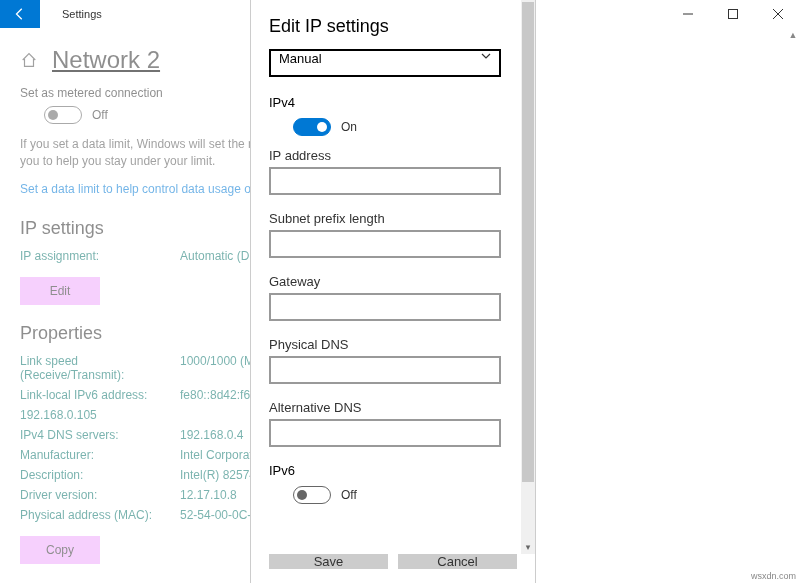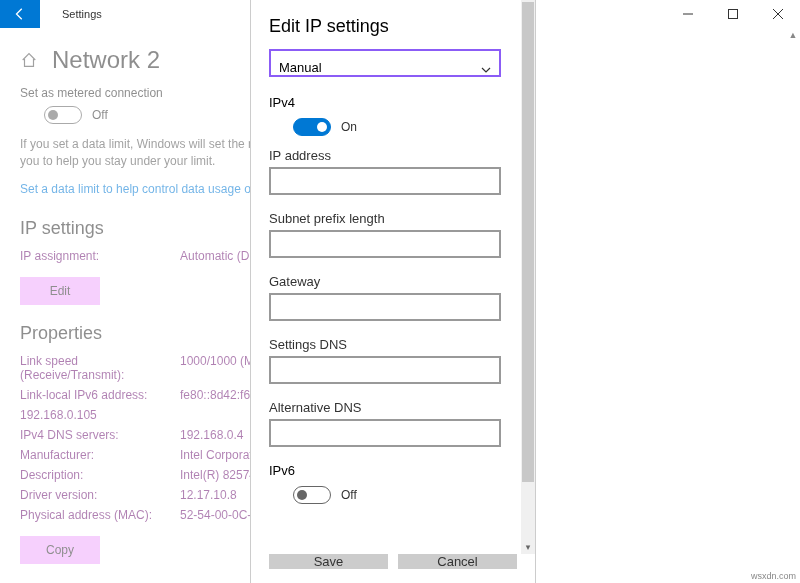--- a/index.html
+++ b/index.html
@@ -9,42 +9,42 @@
 .titlebar { height: 28px; display: flex; align-items: stretch; }
 .back-btn { width: 40px; background: #0078d4; display: flex; align-items: center; justify-content: center; color: #fff; }
 .back-btn svg { width: 14px; height: 14px; }
 .title-text { flex: 1; display: flex; align-items: center; padding-left: 22px; font-size: 11px; color: #333; }
 .win-controls { display: flex; }
 .win-btn { width: 45px; display: flex; align-items: center; justify-content: center; font-size: 12px; color: #333; }
 .win-btn svg { width: 10px; height: 10px; }
 
 
 .main { padding: 18px 20px; opacity: 0.55; position: relative; }
-.header-row { display: flex; align-items: center; margin-bottom: 12px; }
+.header-row { display: flex; align-items: center; margin-bottom: 12px; text-decoration: underline; }
 .home-icon { width: 18px; height: 18px; margin-right: 14px; color: #333; }
 .page-header { font-size: 24px; font-weight: 300; color: #333; }
 .sub-label { font-size: 12px; color: #333; margin-bottom: 6px; display: block; }
 .toggle-row { display: flex; align-items: center; margin-bottom: 12px; padding-left: 24px; }
 .toggle { width: 38px; height: 18px; border: 1px solid #666; border-radius: 10px; position: relative; margin-right: 10px; }
 .toggle-knob { width: 10px; height: 10px; background: #666; border-radius: 50%; position: absolute; top: 3px; left: 3px; }
 .toggle.on { background: #0078d4; border-color: #0078d4; }
 .toggle.on .toggle-knob { background: #fff; left: auto; right: 3px; }
 .toggle-label { font-size: 12px; color: #333; }
 .desc { font-size: 12px; color: #555; margin-bottom: 12px; max-width: 400px; line-height: 1.4; }
 .link { font-size: 12px; color: #0078d4; display: block; margin-bottom: 22px; cursor: pointer; }
 .section-title { font-size: 18px; font-weight: 400; color: #333; margin-bottom: 10px; }
-.kv { display: flex; font-size: 12px; color: #701a75; margin-bottom: 6px; }
+.kv { display: flex; font-size: 12px; color: #0f766e; margin-bottom: 6px; }
 .kv-k { width: 160px; }
 .btn { width: 80px; height: 28px; background: #f0abfc; border: none; font-size: 12px; color: #333; margin-top: 8px; margin-bottom: 18px; }
 
 
 .dialog { position: absolute; left: 250px; top: 0; width: 286px; height: 583px; background: #fff; border-left: 1px solid #ccc; border-right: 1px solid #ccc; display: flex; flex-direction: column; }
 .dlg-body { flex: 1; overflow: hidden; padding: 16px 18px 0 18px; position: relative; }
 .dlg-title { font-size: 18px; font-weight: 400; margin-bottom: 12px; }
-.select { width: 100%; height: 28px; border: 2px solid #8b5cf6; display: flex; align-items: flex-end; justify-content: space-between; padding: 0 8px; font-size: 13px; margin-bottom: 18px; }
+.select { width: 100%; height: 28px; border: 2px solid #000000; display: flex; align-items: flex-start; justify-content: space-between; padding: 0 8px; font-size: 13px; margin-bottom: 18px; }
 .chev { width: 10px; height: 10px; }
 .dlg-section { font-size: 13px; font-weight: 400; margin-bottom: 8px; }
 .field-label { font-size: 13px; color: #333; margin-bottom: 4px; display: block; }
 .field-input { width: 100%; height: 28px; border: 2px solid #999; margin-bottom: 16px; background: #fff; padding: 0 6px; font-size: 13px; }
 .dlg-btn { flex: 1; background: #ccc; border: none; font-size: 13px; color: #333; }
 .dlg-btn + .dlg-btn { margin-left: 4px; }
 .dlg-btn-row { padding: 0 18px 14px 18px; display: flex; gap: 6px; }
 
 
 .scroll-track { position: absolute; right: 0; top: 0; width: 14px; height: 100%; background: #f0f0f0; }
@@ -181,21 +181,21 @@
 
       <span class="field-label">IP address</span>
       <input class="field-input" style="">
 
       <span class="field-label">Subnet prefix length</span>
       <input class="field-input" style="">
 
       <span class="field-label">Gateway</span>
       <input class="field-input" style="">
 
-      <span class="field-label">Settings DNS</span>
+      <span class="field-label">Physical DNS</span>
       <input class="field-input" style="">
 
       <span class="field-label">Alternative DNS</span>
       <input class="field-input" style="">
 
       <div class="dlg-section">IPv6</div>
       <div class="toggle-row" style="margin-bottom:0;">
         <div class="toggle">
             <div class="toggle-knob"></div>
           </div>

